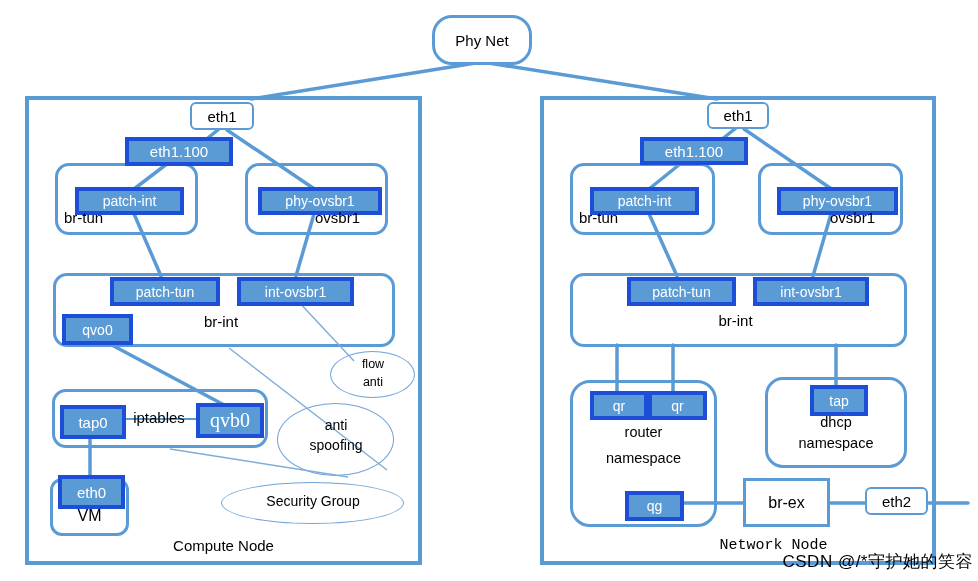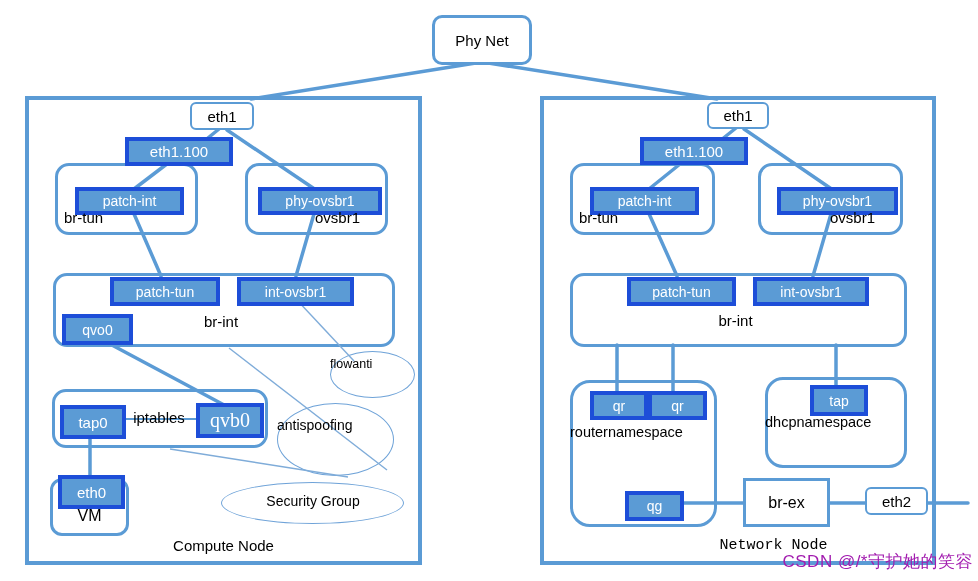--- a/index.html
+++ b/index.html
@@ -7,23 +7,23 @@
          font-family:"Liberation Sans",sans-serif;color:#000;}
   .node{position:absolute;border:4px solid #5B9BD5;background:transparent;z-index:1;}
   .rbox{position:absolute;background:#fff;border:3px solid #5B9BD5;border-radius:14px;z-index:1;}
   .ell{position:absolute;background:#fff;border:1.5px solid #6FA3D8;border-radius:50%;z-index:1;}
   .fbox{position:absolute;background:#5B9BD5;border:4px solid #1d4ed8;color:#fff;
         display:flex;align-items:center;justify-content:center;font-size:14px;z-index:3;}
   .wbox{position:absolute;background:#fff;border:2.5px solid #5B9BD5;border-radius:6px;
         display:flex;align-items:center;justify-content:center;font-size:15px;z-index:3;}
   .lbl{position:absolute;z-index:3;font-size:15px;white-space:nowrap;}
   .center{text-align:center;}
-  .stack{position:absolute;z-index:3;display:flex;flex-direction:row;align-items:center;justify-content:flex-start;}
+  .stack{position:absolute;z-index:3;display:flex;flex-direction:column;align-items:center;justify-content:flex-start;}
   #lines{position:absolute;left:0;top:0;z-index:2;pointer-events:none;}
-  .watermark{position:absolute;z-index:4;font-size:17px;color:#a21caf;text-align:right;letter-spacing:.5px;}
+  .watermark{position:absolute;z-index:4;font-size:17px;color:#000000;text-align:right;letter-spacing:.5px;}
 </style>
 </head>
 <body>
 
 <div id="stage">
 
   <svg id="lines" width="978" height="581">
     <g stroke="#5B9BD5" stroke-width="3.5" fill="none" stroke-linecap="round">
       <line x1="482" y1="62" x2="251" y2="99"></line>
       <line x1="482" y1="62" x2="717" y2="99"></line>
@@ -49,21 +49,21 @@
     <g stroke="#5B9BD5" stroke-width="2" fill="none">
       <line x1="119" y1="419" x2="197" y2="419"></line>
     </g>
     <g stroke="#7FACD9" stroke-width="1.4" fill="none">
       <line x1="296" y1="299" x2="354" y2="361"></line>
       <line x1="229" y1="348" x2="387" y2="470"></line>
       <line x1="170" y1="449" x2="348" y2="477"></line>
     </g>
   </svg>
 
-  <div class="wbox" style="left:432px;top:15px;width:94px;height:44px;border-width:3px;border-radius:10px;">
+  <div class="wbox" style="left:432px;top:15px;width:94px;height:44px;border-width:3px;border-radius:20px;">
     <span>Phy Net</span>
   </div>
 
   <div class="node" style="left:25px;top:96px;width:389px;height:461px;"></div>
 
   <div class="wbox" style="left:190px;top:102px;width:60px;height:24px;">
     <span>eth1</span>
   </div>
   <div class="fbox" style="left:125px;top:137px;width:100px;height:21px;font-size:15px;">
     <span>eth1.100</span>
@@ -155,21 +155,21 @@
   </div>
   <div class="lbl center" style="left:570px;top:312px;width:331px;">br-int</div>
 
   <div class="rbox" style="left:570px;top:380px;width:141px;height:141px;border-radius:20px;"></div>
   <div class="fbox" style="left:590px;top:391px;width:50px;height:21px;">
     <span>qr</span>
   </div>
   <div class="fbox" style="left:648px;top:391px;width:51px;height:21px;">
     <span>qr</span>
   </div>
-  <div class="stack" style="left:570px;top:424px;width:147px;font-size:14.5px;row-gap:16px;">
+  <div class="stack" style="left:570px;top:424px;width:147px;font-size:14.5px;row-gap:10px;">
     <span>router</span>
     <span>namespace</span>
   </div>
   <div class="fbox" style="left:617px;top:491px;width:51px;height:22px;margin-left:8px;">
     <span>qg</span>
   </div>
 
   <div class="rbox" style="left:765px;top:377px;width:136px;height:85px;border-radius:18px;"></div>
   <div class="fbox" style="left:810px;top:385px;width:50px;height:23px;">
     <span>tap</span>

